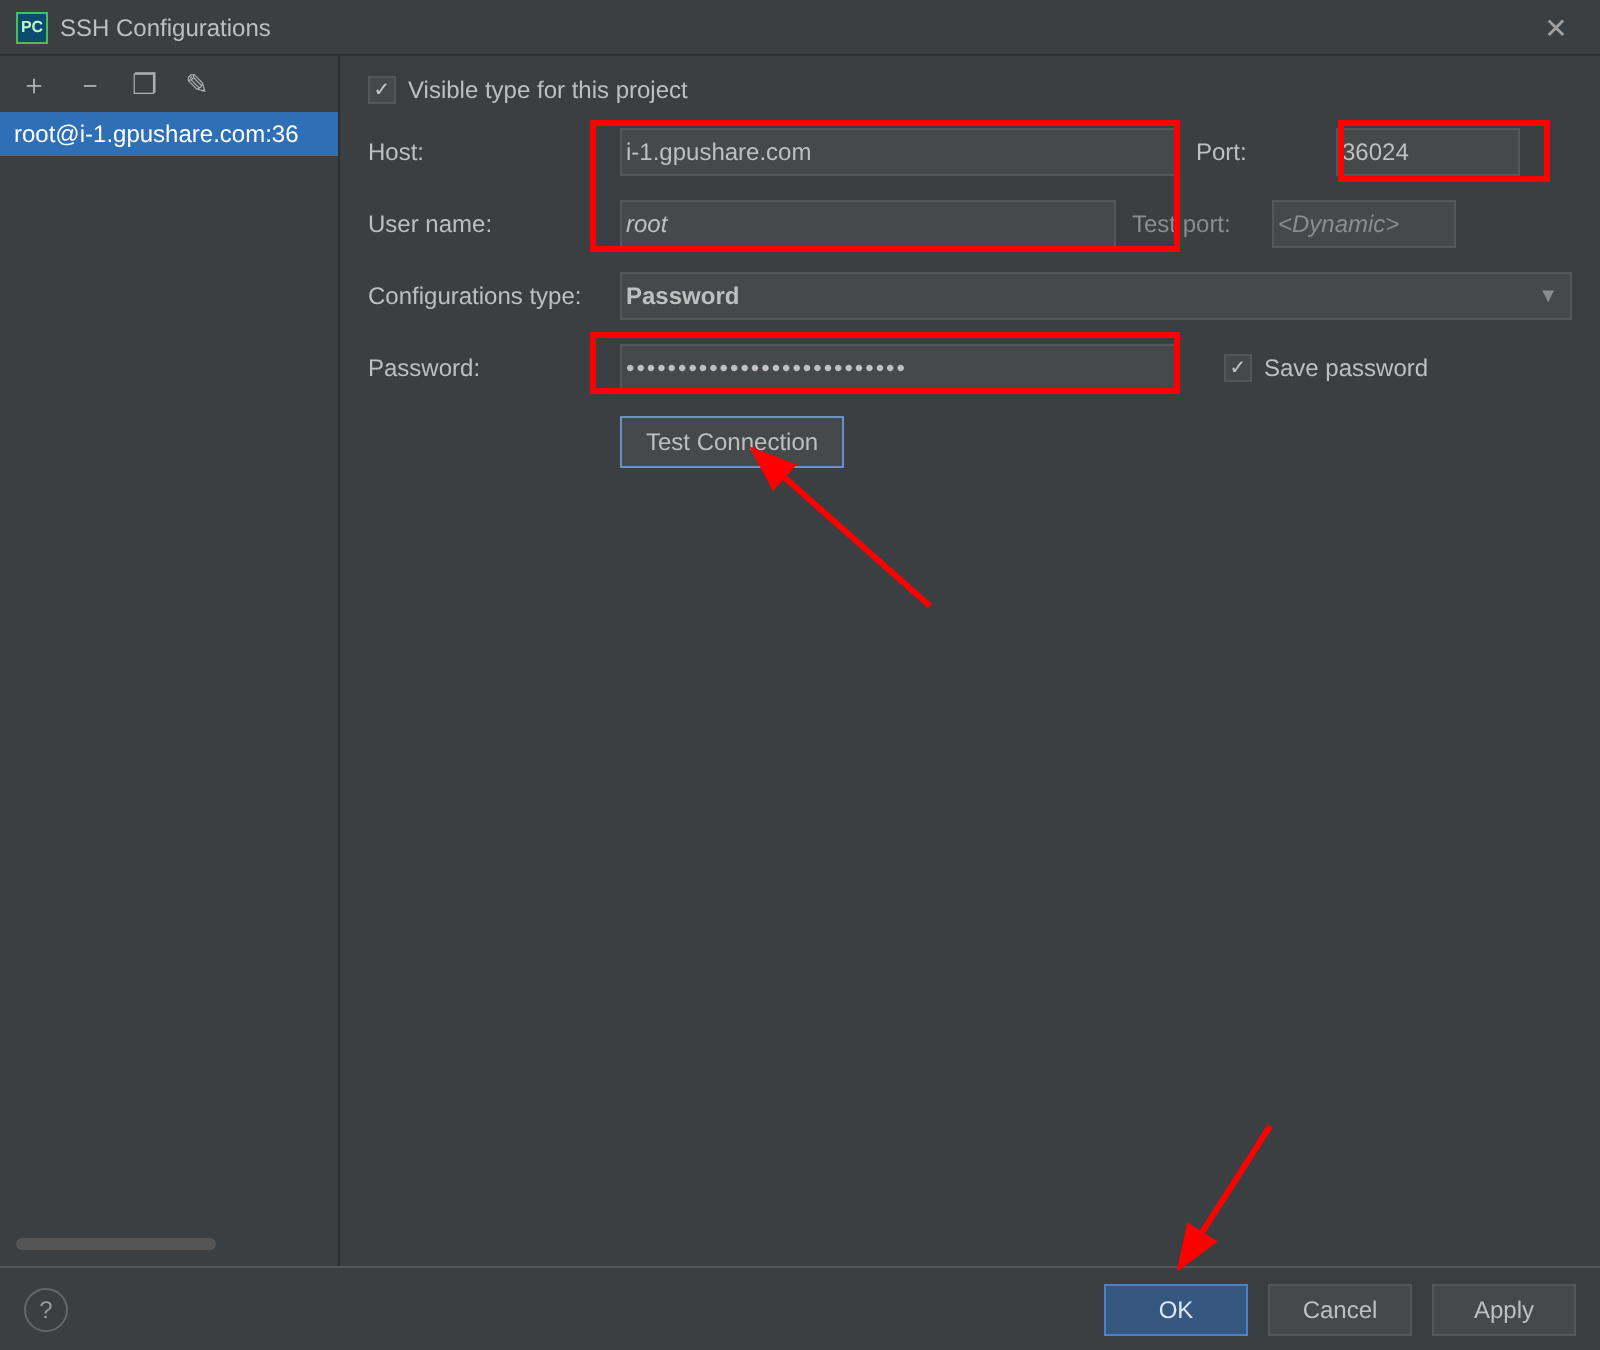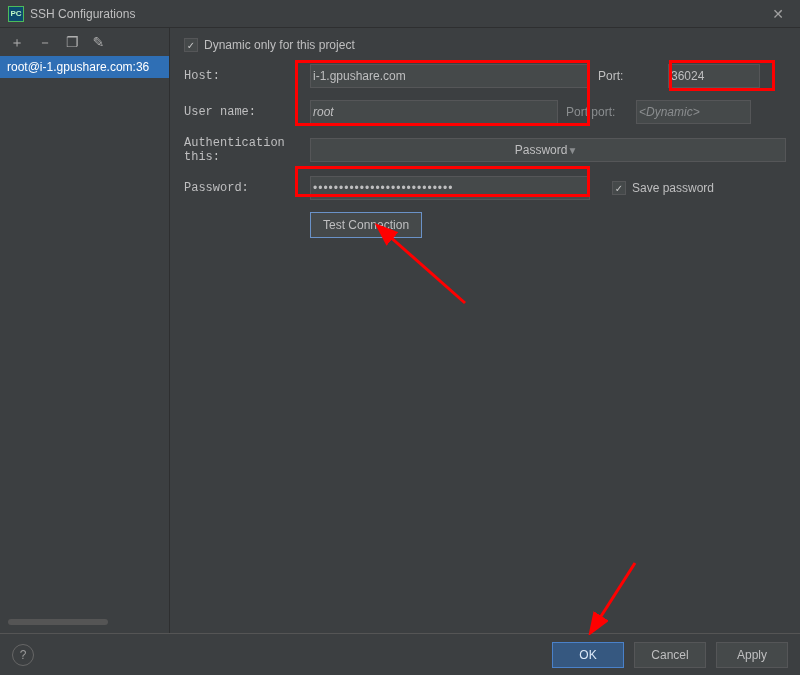--- a/index.html
+++ b/index.html
@@ -22,29 +22,29 @@
   .titlebar .close { width:28px; text-align:center; color:#a0a0a0; font-size:14px; cursor:pointer; }
   .body { flex:1; display:flex; min-height:0; }
   .left { width:170px; background:var(--bg0); border-right:1px solid #2e2f30; display:flex; flex-direction:column; position:relative; }
   .toolbar { height:28px; display:flex; align-items:center; gap:14px; padding:0 10px; }
   .toolbar .tbtn { color:#b0b0b0; cursor:pointer; font-size:14px; line-height:1; }
   .list { flex:1; overflow:hidden; }
   .list-item { background:var(--sel); color:#fff; padding:4px 7px; white-space:nowrap; overflow:hidden; text-overflow:clip; }
   .left .hscroll { position:absolute; bottom:8px; left:8px; width:100px; height:6px; background:#555; border-radius:3px; }
   .right { flex:1; padding:10px 14px 0 14px; position:relative; overflow:hidden; }
   .row { display:flex; align-items:center; margin-bottom:12px; gap:8px; }
-  .lab { width:118px; color:var(--text);font-family:Liberation Mono, monospace; }
+  .lab { width:118px; color:var(--text); }
   .lab2 { width:62px; color:var(--text); text-align:left; }
   .lab2.dim { color:var(--text-dim); }
   input[type=text], input[type=password], .select {
     background:var(--bg2); border:1px solid var(--border); color:var(--text);
     height:24px; padding:2px 2px; outline:none;
   }
   input::placeholder { color:var(--text-dim); font-style:italic; }
-  .select { display:flex; align-items:center; justify-content:center; padding-right:6px; cursor:pointer; }
+  .select { display:flex; align-items:center; justify-content:space-between; padding-right:6px; cursor:pointer;font-weight:bold; }
   .chev { color:var(--text-dim); font-size:10px; }
   .chk { display:flex; align-items:center; gap:6px; }
   .chkbox { width:14px; height:14px; background:var(--bg2); border:1px solid var(--border); display:flex; align-items:center; justify-content:center; cursor:pointer; color:#c8c8c8; font-size:10px; }
   .btn-test { background:var(--bg2); border:1px solid #6a92c8; color:var(--text); padding:4px 12px; cursor:pointer; height:26px; }
   .footer { height:42px; border-top:1px solid #555; display:flex; align-items:center; padding:0 12px; gap:10px; background:var(--bg0); }
   .footer .help { width:22px; height:22px; border:1px solid #666; border-radius:50%; display:flex; align-items:center; justify-content:center; color:#9a9a9a; cursor:pointer; }
   .footer .spacer { flex:1; }
   .fbtn { min-width:72px; height:26px; background:var(--bg2); border:1px solid var(--border); color:var(--text); cursor:pointer; }
   .fbtn.primary { background:#365880; border:1px solid #4a81c9; color:#dce8f7; }
 
@@ -75,40 +75,40 @@
         <div class="list-item">root@i-1.gpushare.com:36</div>
       </div>
       <div class="hscroll"></div>
     </div>
 
     <div class="right">
 
       <div class="row">
         <label class="chk">
           <span class="chkbox">✓</span>
-          <span>Dynamic only for this project</span>
+          <span>Visible type for this project</span>
         </label>
       </div>
 
       <div class="row">
         <span class="lab">Host:</span>
         <input type="text" style="width: 280px;" value="i-1.gpushare.com">
         <span class="lab2">Port:</span>
         <input type="text" style="width: 92px;" value="36024">
       </div>
 
       <div class="row">
         <span class="lab">User name:</span>
         <input type="text" style="width: 248px; font-style: italic;" value="root">
-        <span class="lab2 dim">Port port:</span>
-        <input type="text" style="width: 115px;" disabled="" placeholder="&lt;Dynamic&gt;">
+        <span class="lab2 dim">Test port:</span>
+        <input type="text" style="width: 92px;" disabled="" placeholder="&lt;Dynamic&gt;">
       </div>
 
       <div class="row">
-        <span class="lab">Authentication this:</span>
+        <span class="lab">Configurations type:</span>
         <div class="select" style="flex:1">
           <span>Password</span>
           <span class="chev">▼</span>
         </div>
       </div>
 
       <div class="row">
         <span class="lab">Password:</span>
         <input type="text" style="width: 280px; letter-spacing: 1px;" value="•••••••••••••••••••••••••••">
         <label class="chk" style="margin-left:14px">

